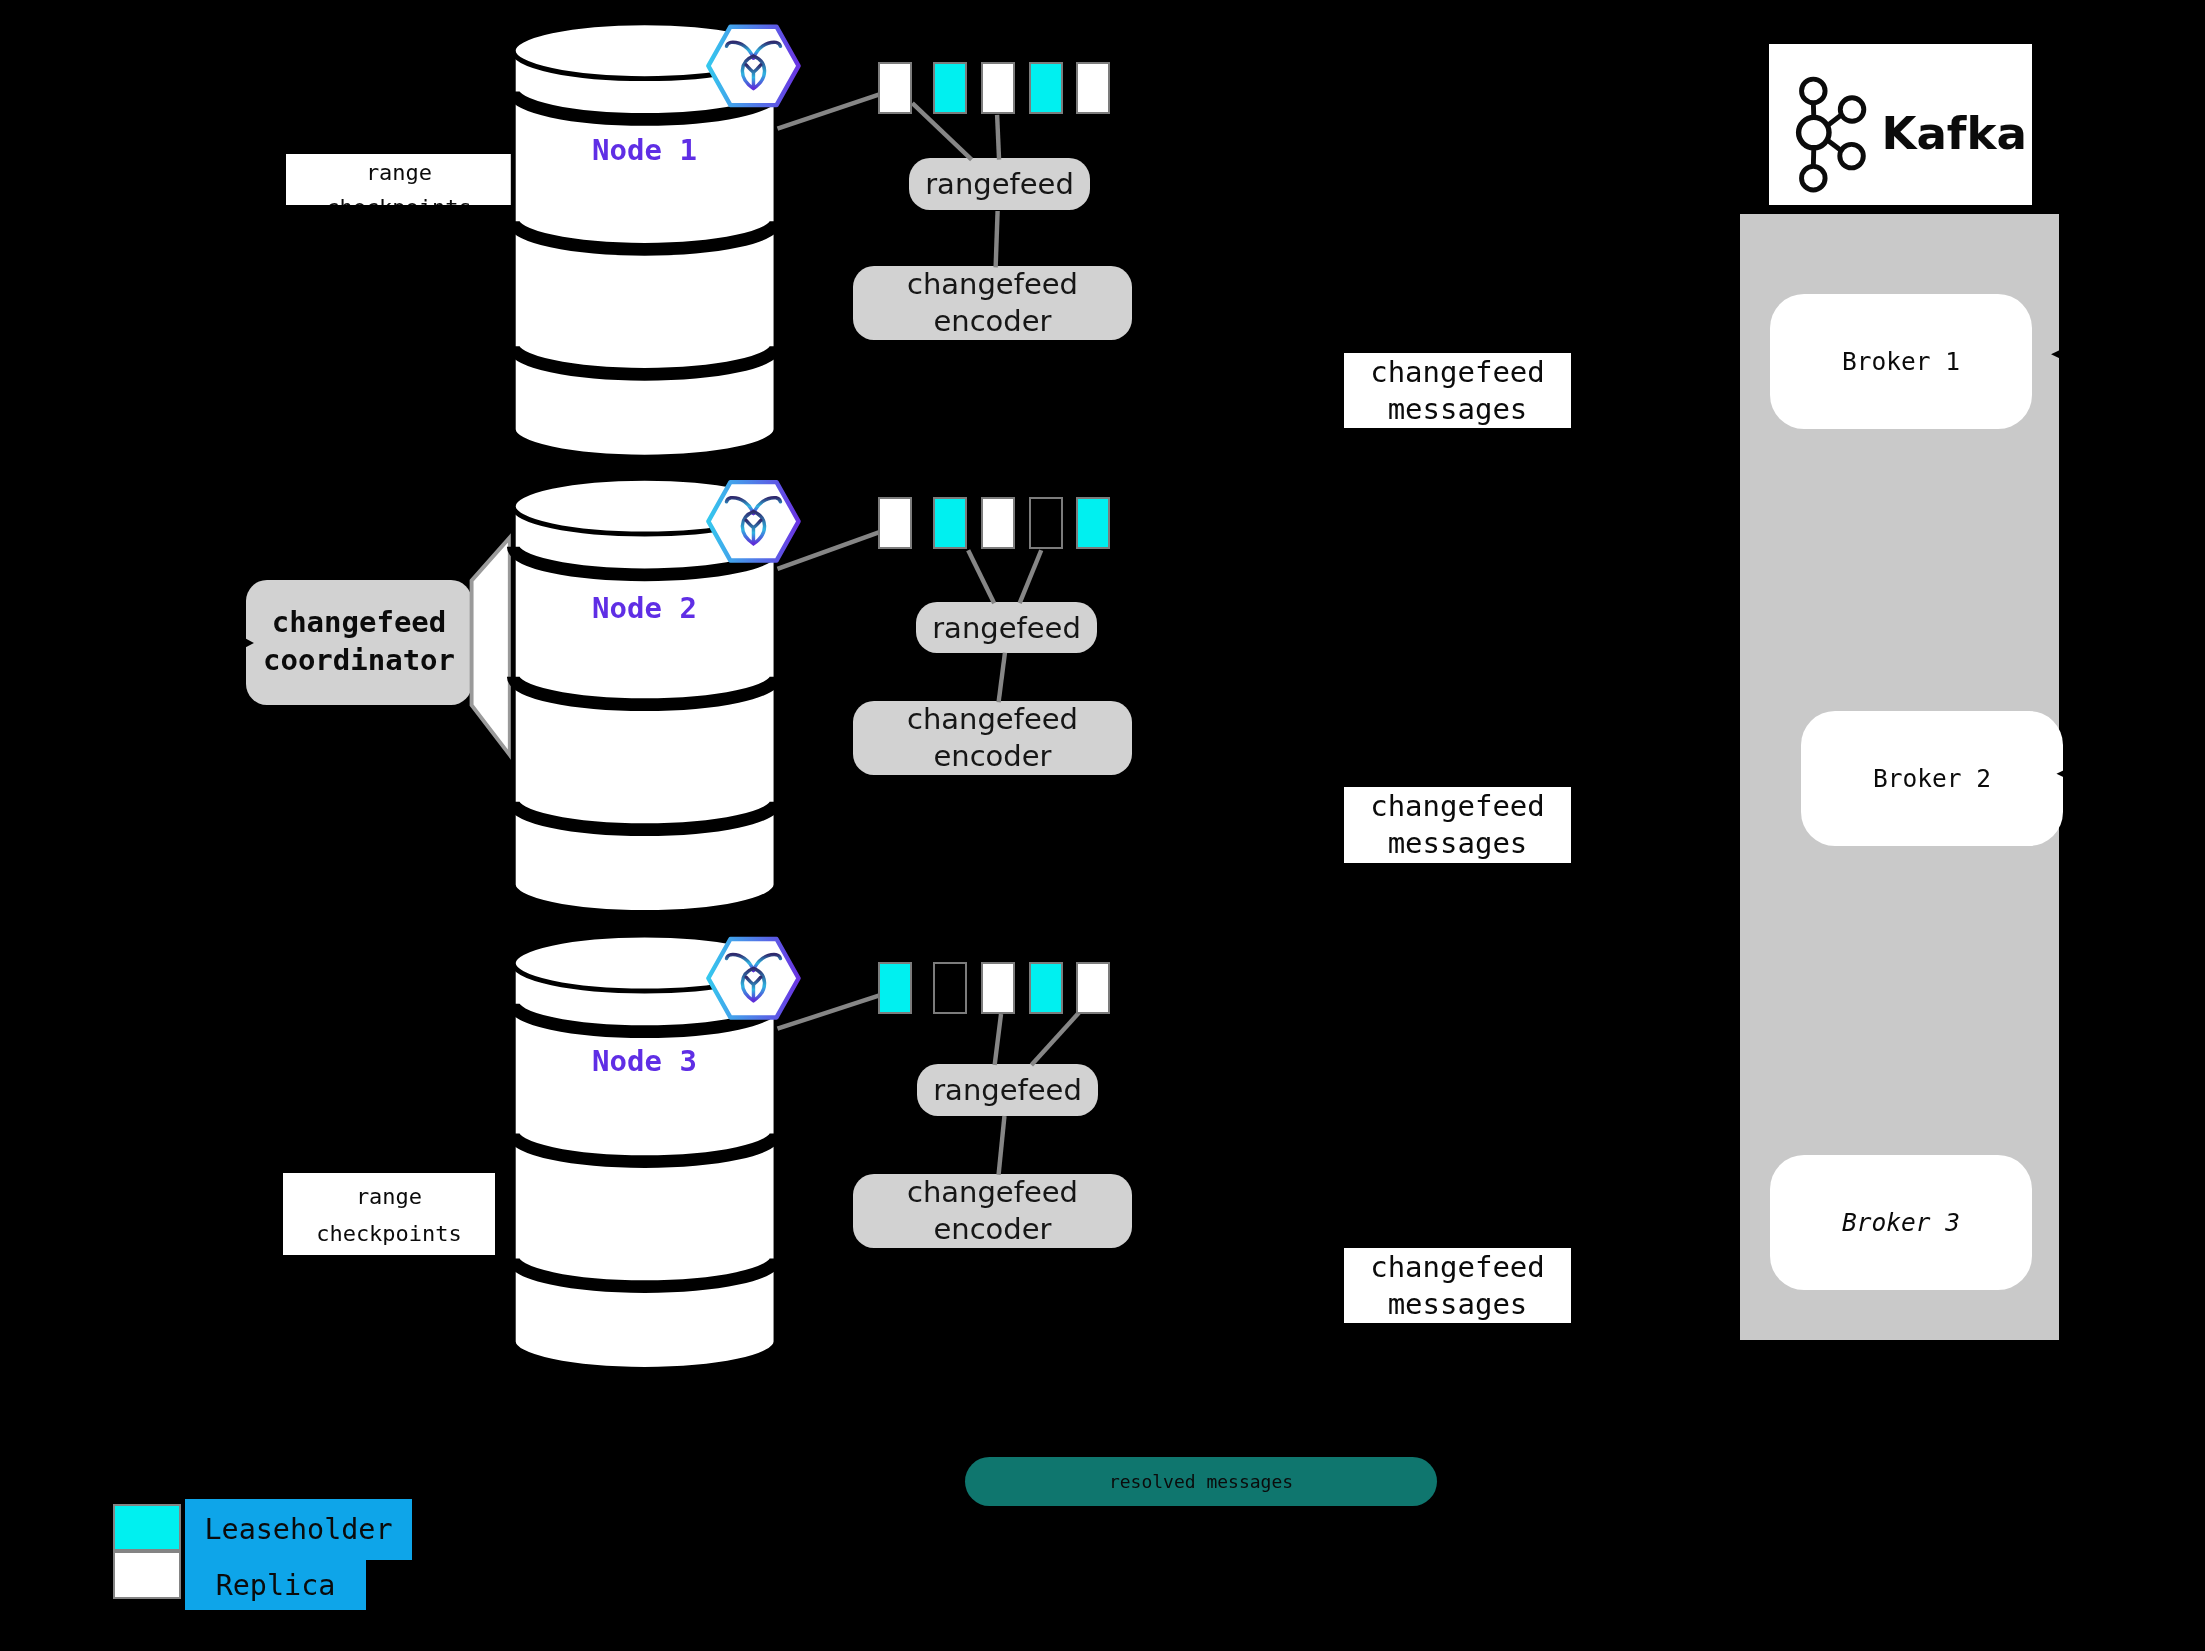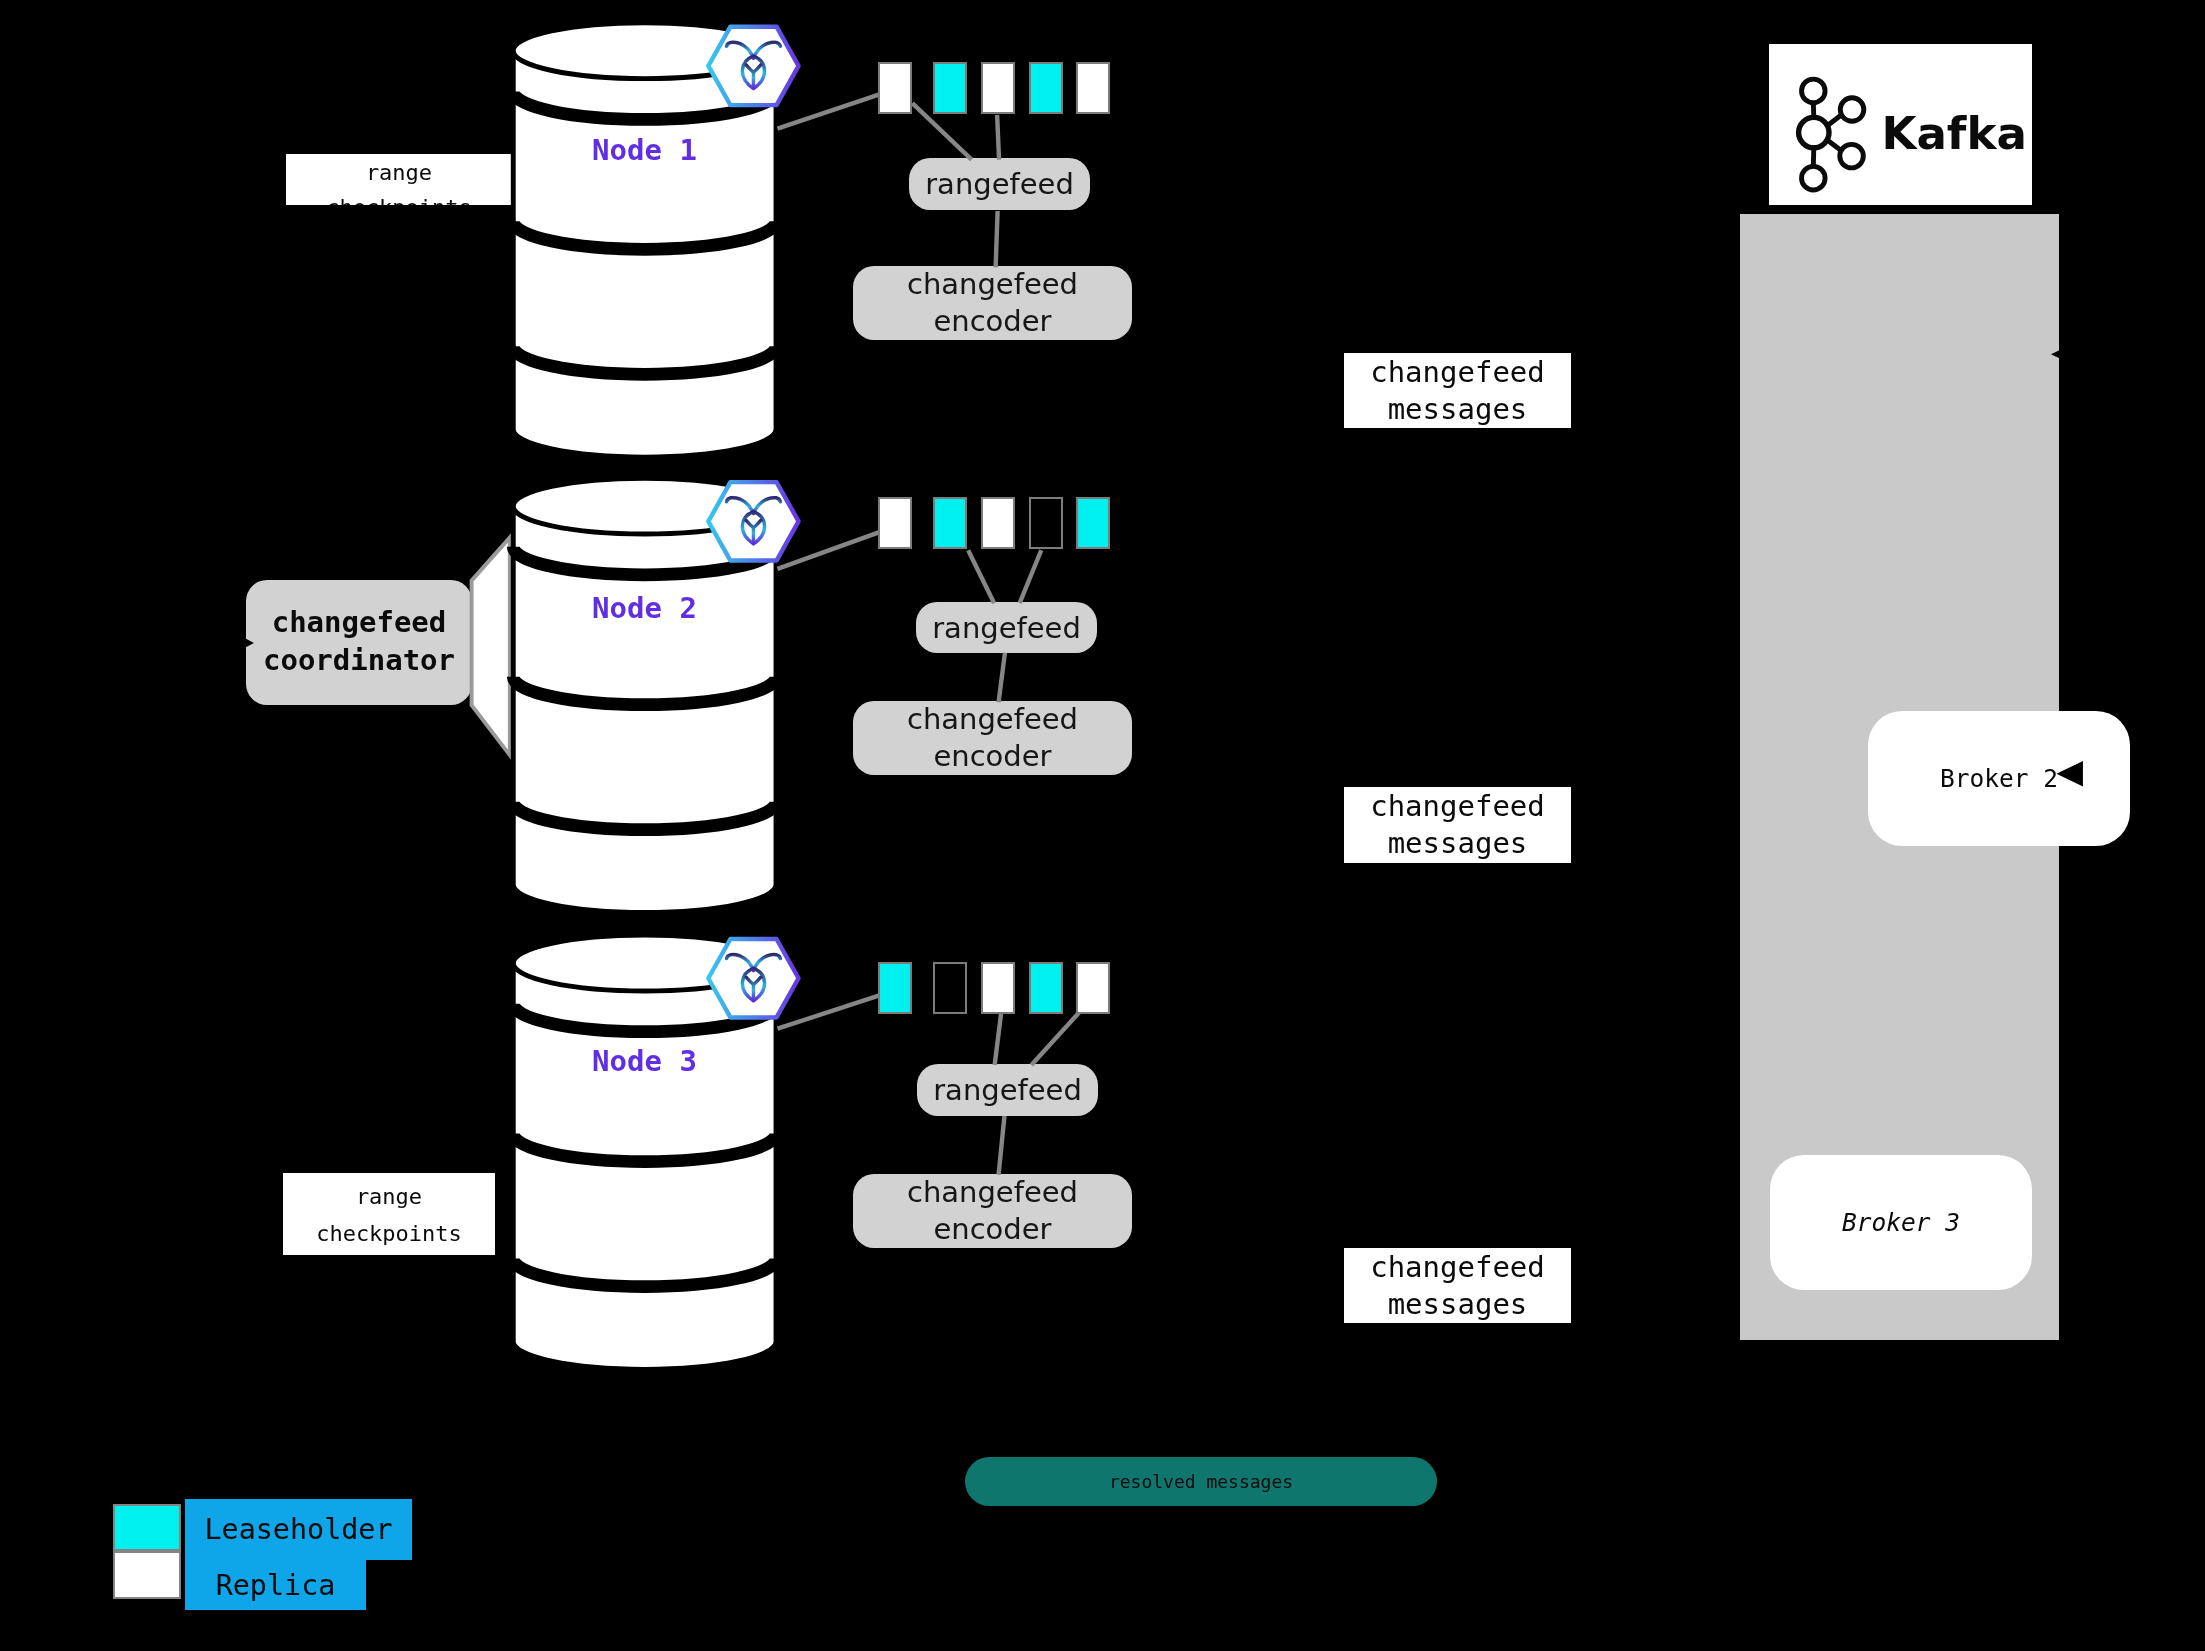--- a/index.html
+++ b/index.html
@@ -37,21 +37,24 @@
 </style>
 </head>
 <body>
 
 <div id="stage">
 
   <div class="abs lyrA panel" style="left:1740px;top:214px;width:319px;height:1126px;"></div>
 
   <div class="abs lyrA whitebox" style="left:1769px;top:44px;width:263px;height:161px;"></div>
 
-  <div class="abs lyrA broker center" style="left:1868px;top:711px;width:262px;height:135px;">
+  <div class="abs lyrA broker center" style="left:1770px;top:294px;width:262px;height:135px;">
+    <span>Broker 1</span>
+  </div>
+  <div class="abs lyrA broker center" style="left:1801px;top:711px;width:262px;height:135px;">
     <span>Broker 2</span>
   </div>
   <div class="abs lyrA broker center" style="left:1770px;top:1155px;width:262px;height:135px;font-style:italic;">
     <span>Broker 3</span>
   </div>
 
   <div class="abs lyrA whitebox chk chk1" style="left:286px;top:113px;width:226px;height:51px;">
     <div>range</div>
     <div>checkpoints</div>
   </div>

